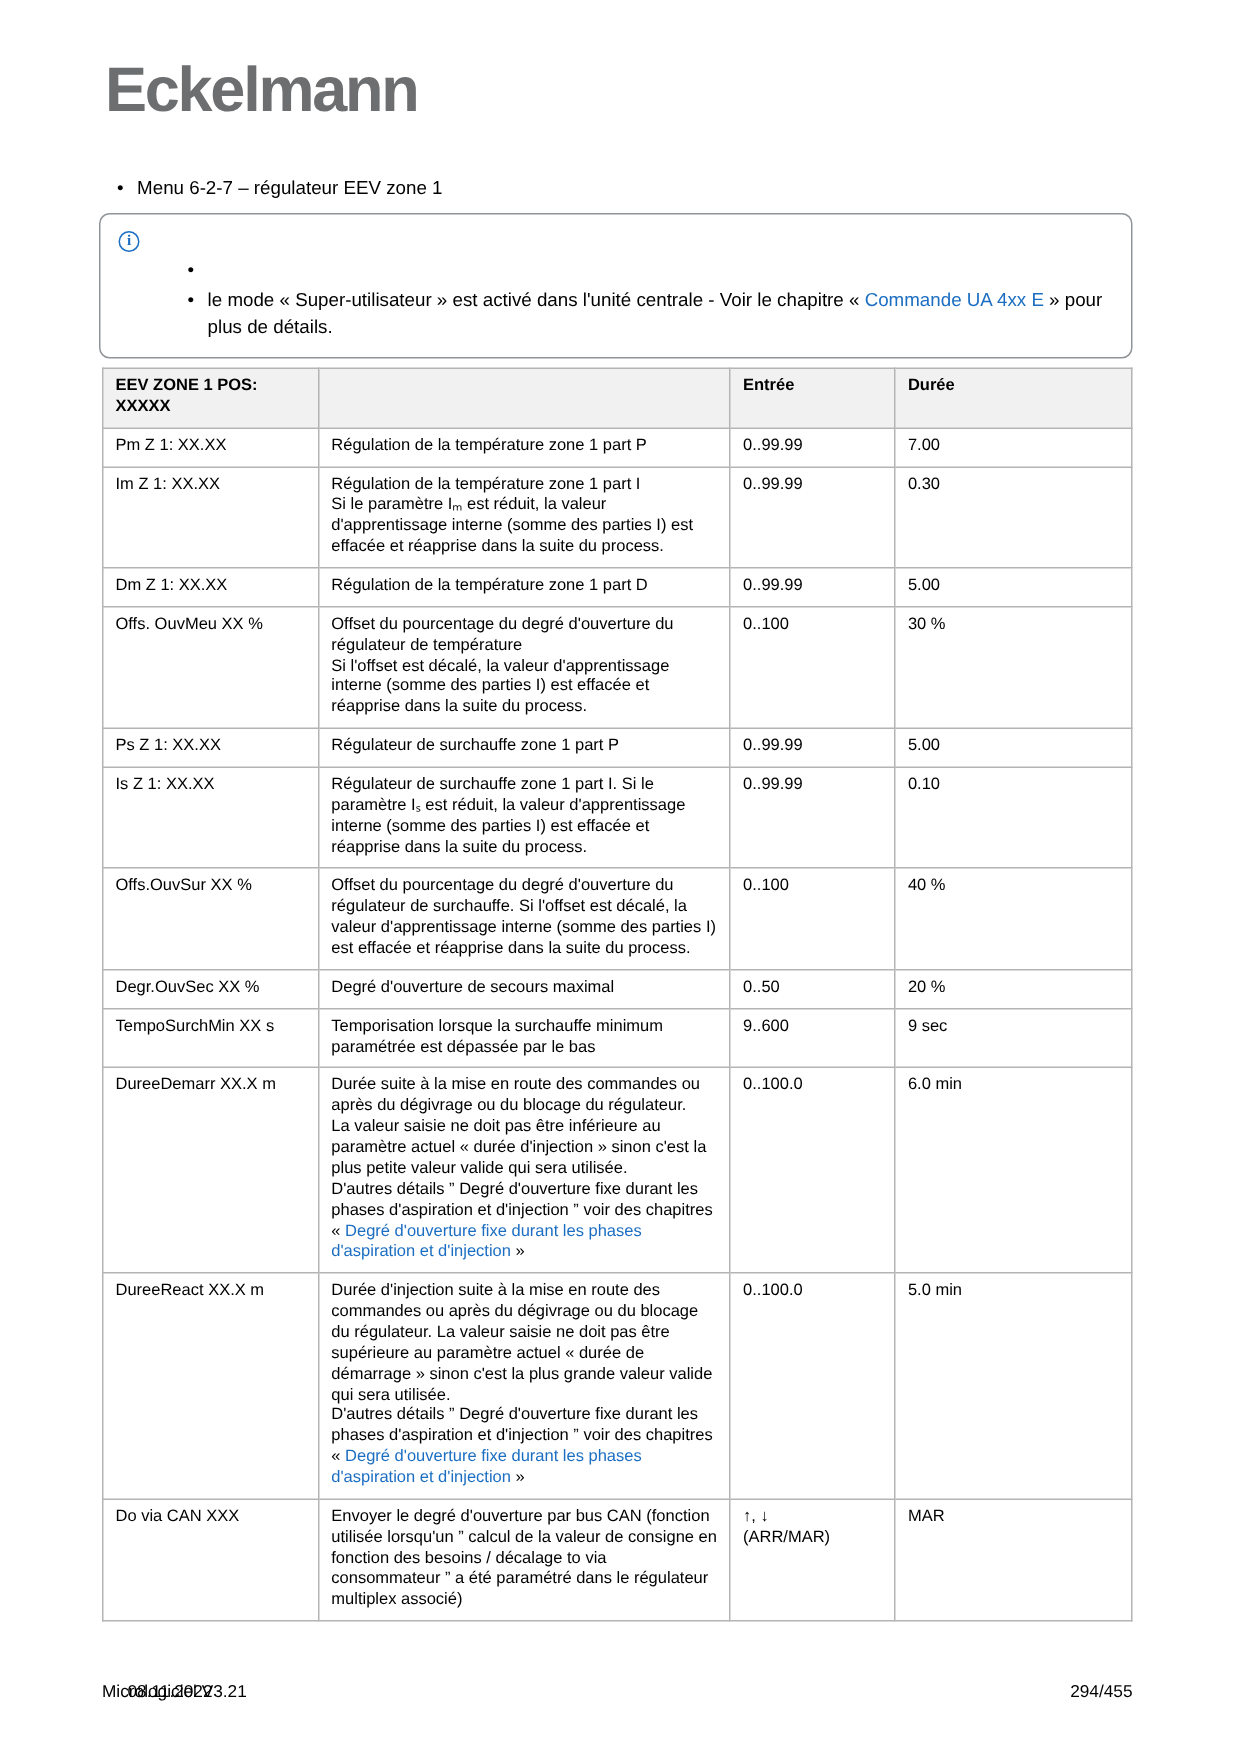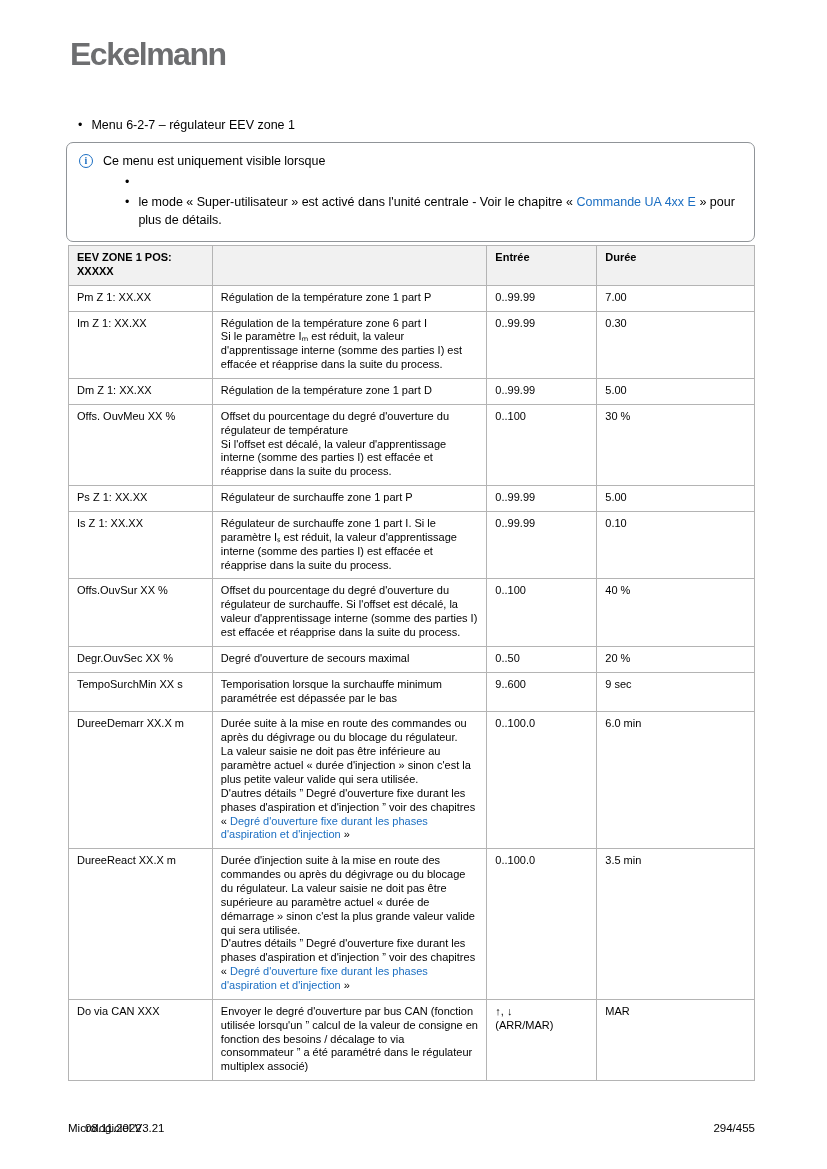--- a/index.html
+++ b/index.html
@@ -10,21 +10,21 @@
     --infoborder:#909498;
   }
   *{box-sizing:border-box;}
   html,body{margin:0;padding:0;}
   body{
     width:827px;height:1169px;position:relative;background:#ffffff;color:#111;
     font-family:"Liberation Sans", sans-serif;overflow:hidden;
   }
   .logo{
     position:absolute;top:36px;left:70px;
-    font-size:32px;font-weight:bold;letter-spacing:-1.5px;color:var(--logo);
+    font-size:42px;font-weight:bold;letter-spacing:-1.5px;color:var(--logo);
   }
   .menu-line{
     position:absolute;top:118px;left:78px;font-size:12.5px;color:#000;
     display:flex;gap:9px;align-items:baseline;
   }
   .info-box{
     position:absolute;top:142px;left:66px;width:689px;
     border:1px solid var(--infoborder);border-radius:7px;
     padding:9px 12px 11px 12px;font-size:12.5px;line-height:1.45;color:#000;
   }
@@ -65,21 +65,20 @@
 <div class="logo">Eckelmann</div>
 
 <div class="menu-line">
   <span class="b-marker">•</span>
   <span>Menu 6-2-7 – régulateur EEV zone 1</span>
 </div>
 
 <div class="info-box">
   <div class="info-head">
     <span class="info-icon">i</span>
-    <span>Ce menu est uniquement visible lorsque</span>
   </div>
   <ul class="info-bullets" id="info-bullets">
       <li>
         <span class="b-marker">•</span>
       </li>
       <li>
         <span class="b-marker">•</span>
         <span><span>le mode « Super-utilisateur » est activé dans l'unité centrale - Voir le chapitre « </span><span class="doc-link">Commande UA 4xx E</span><span> » pour plus de détails.</span></span>
       </li>
     </ul>
@@ -103,21 +102,21 @@
     </thead>
   <tbody id="rows">
       <tr>
         <td>Pm Z 1: XX.XX</td>
         <td class="desc"><span>Régulation de la température zone 1 part P</span></td>
         <td class="entree">0..99.99</td>
         <td>7.00</td>
       </tr>
       <tr>
         <td>Im Z 1: XX.XX</td>
-        <td class="desc"><span>Régulation de la température zone 6 part I
+        <td class="desc"><span>Régulation de la température zone 1 part I
 Si le paramètre Iₘ est réduit, la valeur d'apprentissage interne (somme des parties I) est effacée et réapprise dans la suite du process.</span></td>
         <td class="entree">0..99.99</td>
         <td>0.30</td>
       </tr>
       <tr>
         <td>Dm Z 1: XX.XX</td>
         <td class="desc"><span>Régulation de la température zone 1 part D</span></td>
         <td class="entree">0..99.99</td>
         <td>5.00</td>
       </tr>
@@ -166,21 +165,21 @@
 « </span><span class="doc-link">Degré d'ouverture fixe durant les phases d'aspiration et d'injection</span><span> »</span></td>
         <td class="entree">0..100.0</td>
         <td>6.0 min</td>
       </tr>
       <tr>
         <td>DureeReact XX.X m</td>
         <td class="desc"><span>Durée d'injection suite à la mise en route des commandes ou après du dégivrage ou du blocage du régulateur. La valeur saisie ne doit pas être supérieure au paramètre actuel « durée de démarrage » sinon c'est la plus grande valeur valide qui sera utilisée.
 D'autres détails ” Degré d'ouverture fixe durant les phases d'aspiration et d'injection ” voir des chapitres
 « </span><span class="doc-link">Degré d'ouverture fixe durant les phases d'aspiration et d'injection</span><span> »</span></td>
         <td class="entree">0..100.0</td>
-        <td>3.5 min</td>
+        <td>5.0 min</td>
       </tr>
       <tr>
         <td>Do via CAN XXX</td>
         <td class="desc"><span>Envoyer le degré d'ouverture par bus CAN (fonction utilisée lorsqu'un ” calcul de la valeur de consigne en fonction des besoins / décalage to via consommateur ” a été paramétré dans le régulateur multiplex associé)</span></td>
         <td class="entree">↑, ↓
 (ARR/MAR)</td>
         <td>MAR</td>
       </tr>
     </tbody>
 </table>

